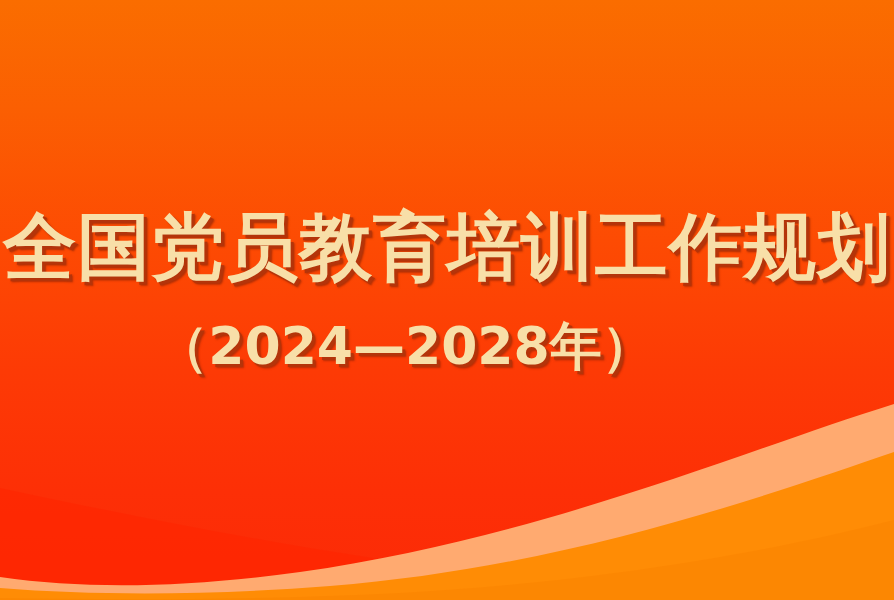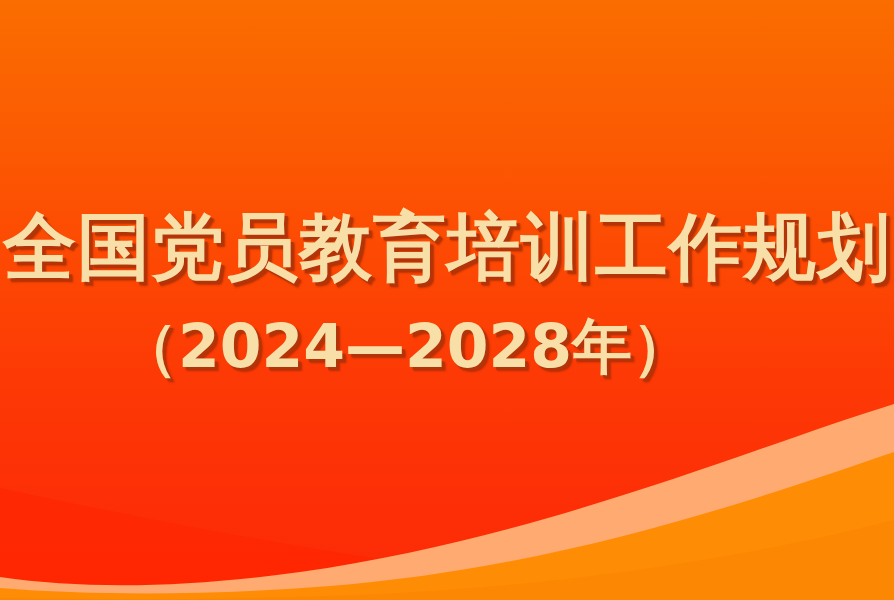--- a/index.html
+++ b/index.html
@@ -73,21 +73,21 @@
 
   .sub-title {
     margin: 0;
     position: absolute;
     top: 313px;
     left: 0;
     width: 810px;
     text-align: center;
     font-family: "DejaVu Sans", "Liberation Sans", sans-serif;
     font-weight: 700;
-    font-size: 60px;
+    font-size: 52px;
     line-height: 66px;
     letter-spacing: 0px;
     color: #f8dfa8;
     text-shadow:
        3px 3px 0 #b4340a,
        4px 4px 2px rgba(120, 30, 5, 0.50);
     white-space: nowrap;
   }
 </style>
 </head>

